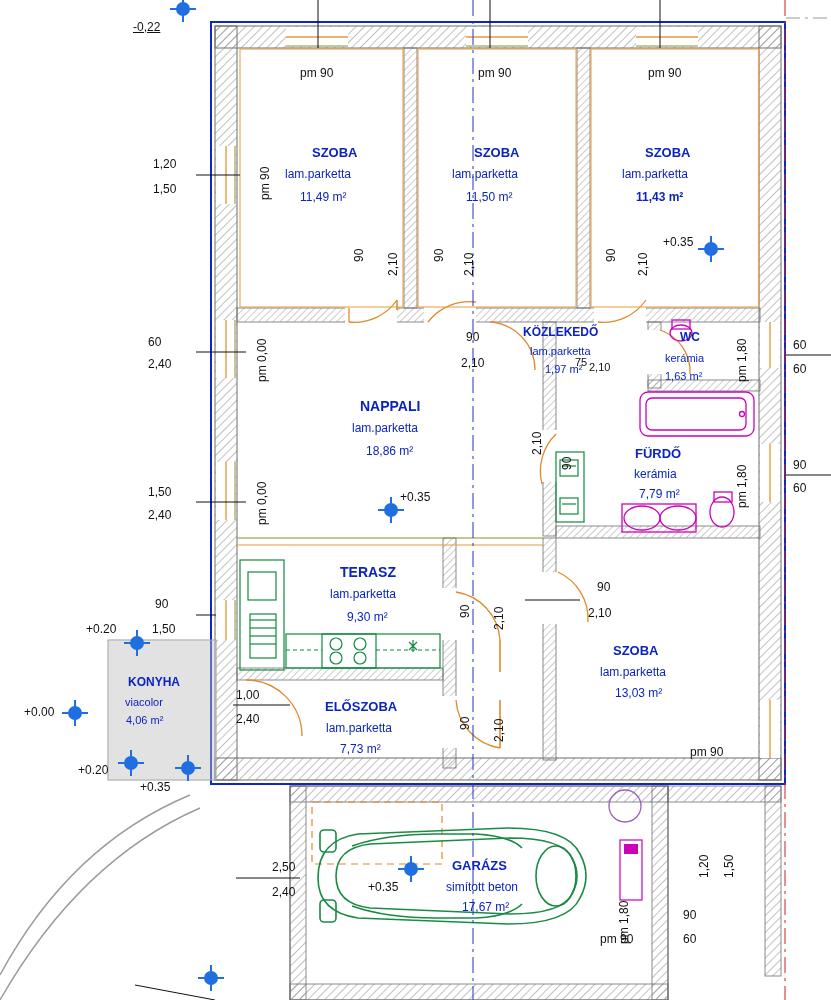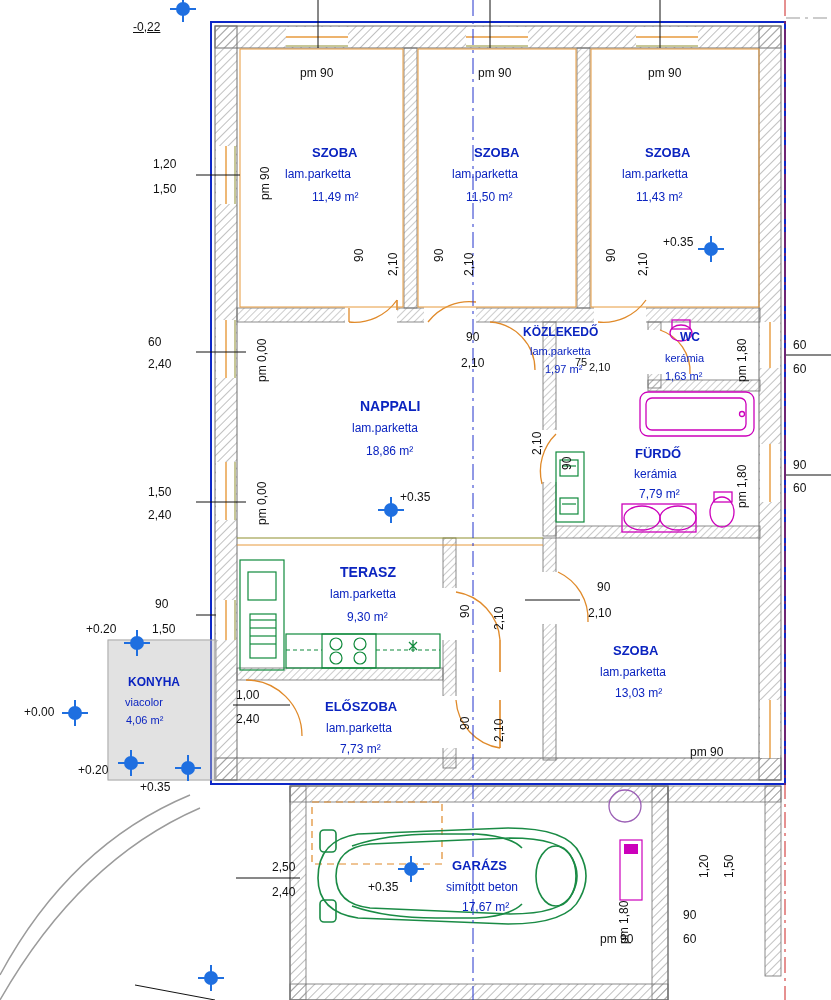--- a/index.html
+++ b/index.html
@@ -272,29 +272,29 @@
     </div>
   <div class="lvl" style="left:398px;top:856px;">
       <i></i>
     </div>
   <div class="lvl" style="left:198px;top:965px;">
       <i></i>
     </div>
 
   <div class="txt blue b lg" style="left:312px;top:145px;">SZOBA</div>
   <div class="txt blue md" style="left:285px;top:167px;">lam.parketta</div>
-  <div class="txt blue md" style="left:312px;top:190px;">11,49 m²</div>
+  <div class="txt blue md" style="left:300px;top:190px;">11,49 m²</div>
 
   <div class="txt blue b lg" style="left:474px;top:145px;">SZOBA</div>
   <div class="txt blue md" style="left:452px;top:167px;">lam.parketta</div>
   <div class="txt blue md" style="left:466px;top:190px;text-align:right;">11,50 m²</div>
 
   <div class="txt blue b lg" style="left:645px;top:145px;">SZOBA</div>
   <div class="txt blue md" style="left:622px;top:167px;">lam.parketta</div>
-  <div class="txt blue md" style="left:636px;top:190px;">11,43 m²</div>
+  <div class="txt blue md" style="left:636px;top:190px;font-weight:bold;">11,43 m²</div>
 
   <div class="txt blue b xl" style="left:360px;top:398px;">NAPPALI</div>
   <div class="txt blue md" style="left:352px;top:421px;">lam.parketta</div>
   <div class="txt blue md" style="left:366px;top:444px;">18,86 m²</div>
 
   <div class="txt blue b md" style="left:523px;top:325px;">KÖZLEKEDŐ</div>
   <div class="txt blue sm" style="left:530px;top:345px;">lam.parketta</div>
   <div class="txt blue sm" style="left:545px;top:363px;">1,97 m²</div>
 
   <div class="txt blue b md" style="left:680px;top:330px;">WC</div>

